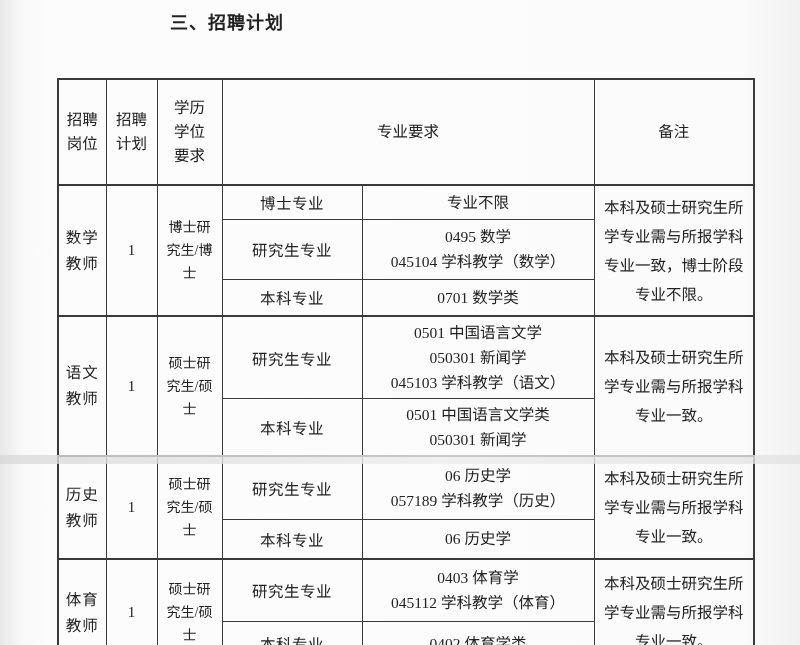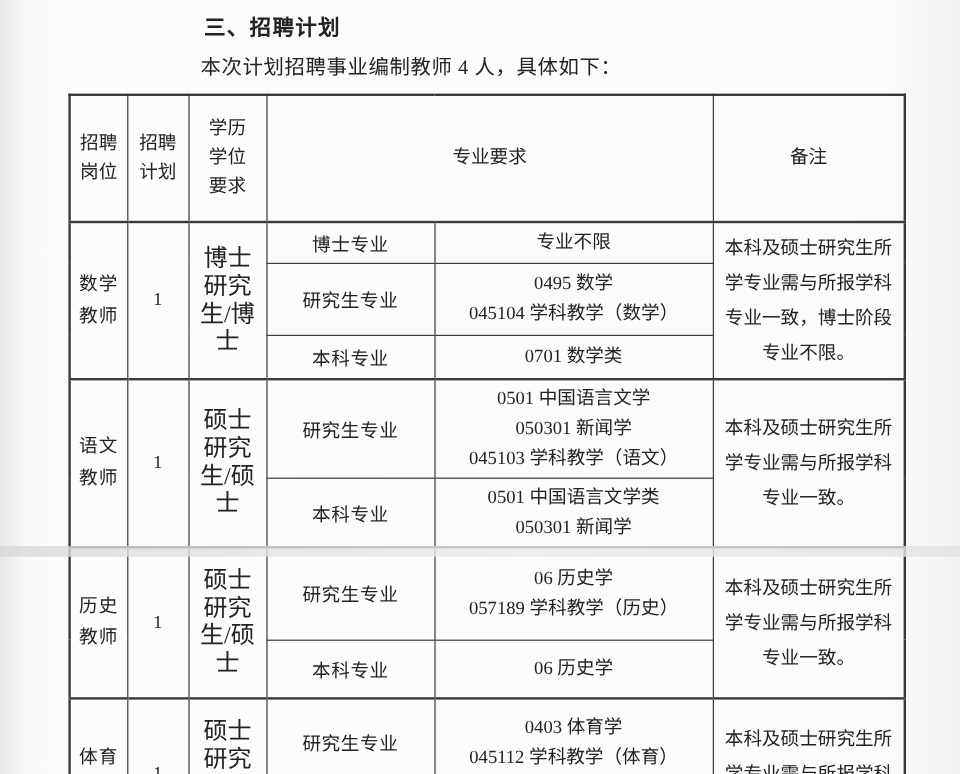--- a/index.html
+++ b/index.html
@@ -44,21 +44,21 @@
   table.recruit { border: 2px solid #3a3a3a; }
   thead th { height: 77px; font-weight: bold; line-height: 24px; border-bottom-width: 2px; }
   th.h-pos  { padding: 0 3px; margin-top: 16px; }
   th.h-plan { padding: 0 3px; }
   th.h-degree { padding: 16px 12px; }
 
   tr.group-start > td { border-top-width: 2px; }
 
   td.pos { font-weight: bold; padding: 0 0; line-height: 26px; letter-spacing: 1px; }
   td.plan { font-size: 15px; }
-  td.degree { padding: 16px 7px; line-height: 23px; word-break: break-all; font-size: 20px; }
+  td.degree { padding: 16px 7px; line-height: 23px; word-break: break-all; font-size: 14px; }
   td.lvl { font-weight: bold; letter-spacing: 0.5px; }
   td.val { line-height: 25px; padding: 3px 15px; }
   td.val div { white-space: nowrap; }
   td.remark {
     text-align: justify; text-justify: inter-character;
     padding: 2px 2px; line-height: 29px; font-size: 15.5px;
   }
 
   .h1r { height: 34px; } .h2r { height: 60px; } .h3r { height: 37px; }
   .h4r { height: 74px; } .h5r { height: 53px; }
@@ -70,21 +70,20 @@
     background: linear-gradient(to right, #d9d9d9, #ececec 55%, #e2e2e2);
     opacity: 0.8;
   }
 </style>
 </head>
 <body>
 
 <div class="page">
 
   <div class="section-title">三、招聘计划</div>
-  <div class="intro">本次计划招聘事业编制教师 4 人，具体如下：</div>
 
   <table class="recruit">
     <colgroup>
       <col class="c-pos">
         <col class="c-plan">
         <col class="c-degree">
       <col class="c-level">
         <col class="c-value">
         <col class="c-remark">
     </colgroup>

